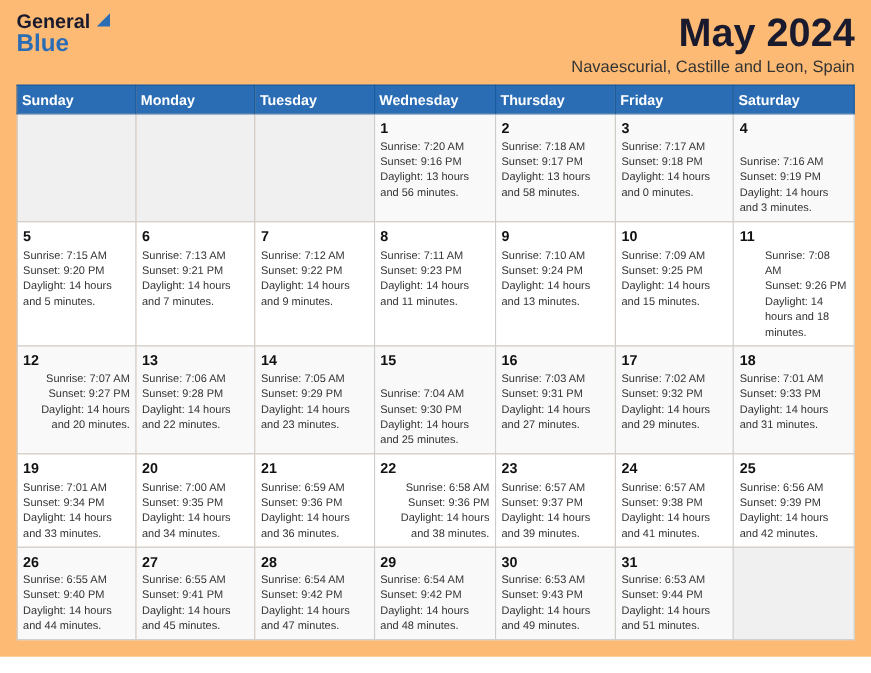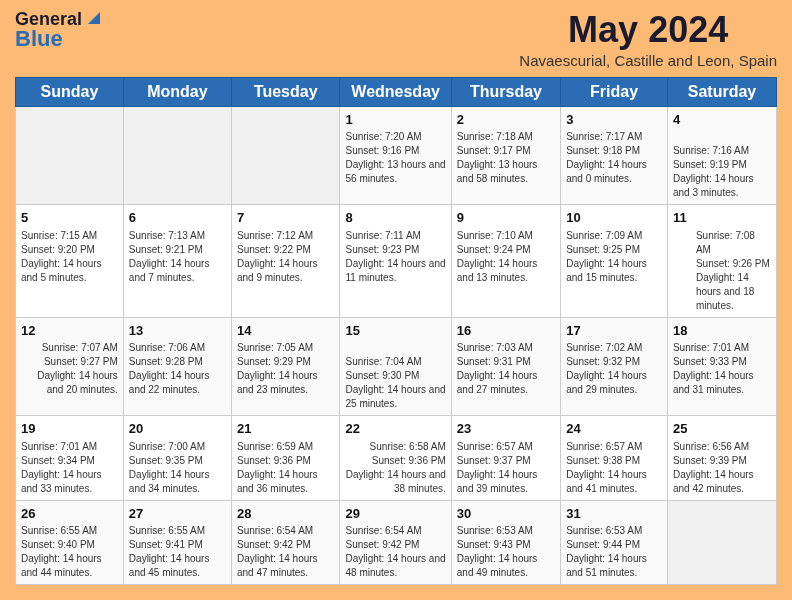--- a/index.html
+++ b/index.html
@@ -43,39 +43,38 @@
       align-items: flex-end;
     }
     .title-block {
       text-align: right;
     }
     .main-title {
       font-size: 36px;
       font-weight: bold;
       color: #1a1a2e;
       line-height: 1.1;
-      text-align: center;
     }
     .subtitle {
       font-size: 15px;
       color: #333;
       margin-top: 2px;
     }
     .calendar {
       width: 100%;
       border-collapse: collapse;
       border: 1px solid #ccc;
     }
     .calendar th {
       background: #2a6db5;
       color: #fff;
-      font-size: 16px;
+      font-size: 13px;
       font-weight: bold;
       padding: 5px 4px;
-      text-align: center;
+      text-align: left;
       border: 1px solid #1a5a9a;
     }
     .calendar td {
       vertical-align: top;
       border: 1px solid #ccc;
       padding: 4px 5px;
       width: 113px;
       min-height: 80px;
       background: #fff;
       font-size: 10.5px;

